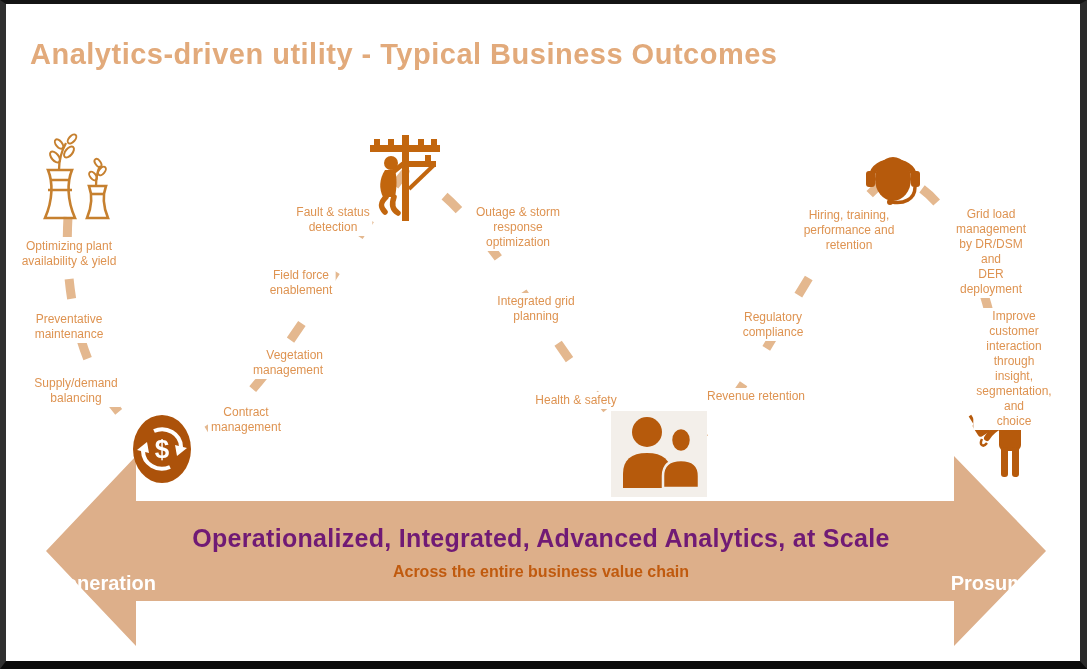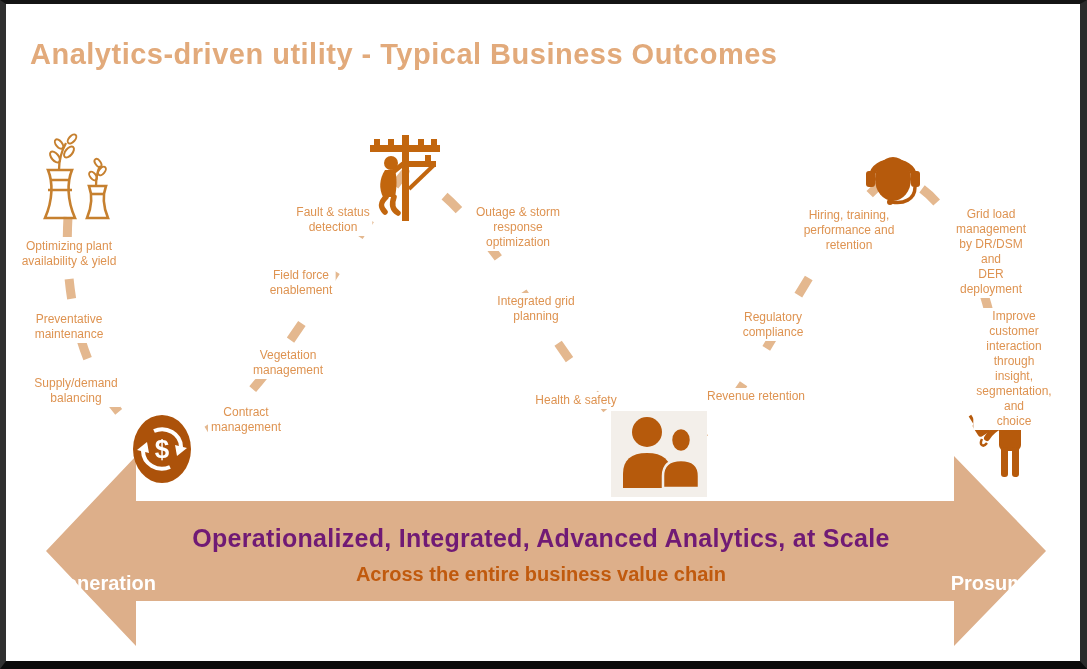--- a/index.html
+++ b/index.html
@@ -19,21 +19,21 @@
     position:absolute;transform:translateX(-50%);z-index:2;
     text-align:center;font-weight:normal;font-size:12px;line-height:15px;
     color:#DE9351;background:#ffffff;white-space:pre-line;padding:1px 3px;
   }
   .arrow-main{
     position:absolute;left:135px;top:520px;width:800px;z-index:3;
     text-align:center;color:#701a75;font-weight:bold;font-size:25px;letter-spacing:.3px;
   }
   .arrow-sub{
     position:absolute;left:135px;top:559px;width:800px;z-index:3;
-    text-align:center;color:#C05A0E;font-weight:bold;font-size:20px;
+    text-align:center;color:#C05A0E;font-weight:bold;font-size:16px;
   }
   .arrow-end{
     position:absolute;z-index:3;color:#ffffff;font-weight:bold;font-size:20px;text-align:right;width:110px;top:568px;
   }
   .arrow-end.left{left:40px;}
   .arrow-end.right{left:928px;}
 </style>
 </head>
 <body>
 
@@ -123,21 +123,21 @@
   <div class="page-title">Analytics-driven utility - Typical Business Outcomes</div>
 
   <div class="wave-label" style="left:63px;top:234px;">Optimizing plant
 availability &amp; yield</div>
   <div class="wave-label" style="left:63px;top:307px;">Preventative
 maintenance</div>
   <div class="wave-label" style="left:70px;top:371px;">Supply/demand
 balancing</div>
   <div class="wave-label" style="left:240px;top:400px;">Contract
 management</div>
-  <div class="wave-label" style="left:282px;top:343px;">Vegetation
+  <div class="wave-label" style="left:282px;top:343px;text-align:right;">Vegetation
 management</div>
   <div class="wave-label" style="left:295px;top:263px;">Field force
 enablement</div>
   <div class="wave-label" style="left:327px;top:200px;">Fault &amp; status
 detection</div>
   <div class="wave-label" style="left:512px;top:200px;">Outage &amp; storm
 response
 optimization</div>
   <div class="wave-label" style="left:530px;top:289px;">Integrated grid
 planning</div>

